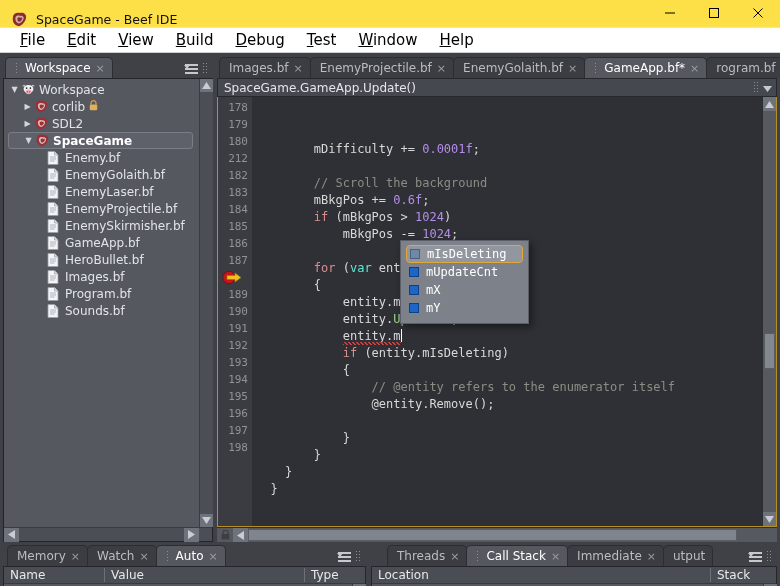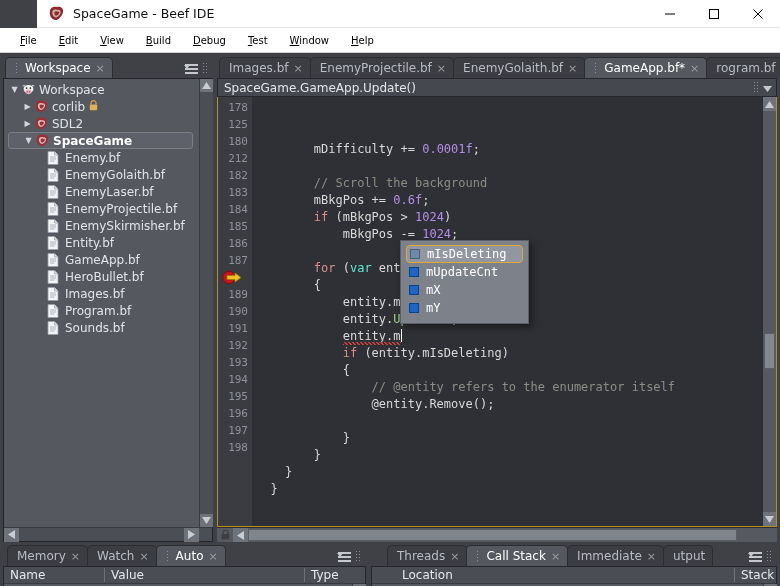--- a/index.html
+++ b/index.html
@@ -9,38 +9,37 @@
     font-size: 12px;
     background:#3f4148;
     color:#d8d8d8;
     -webkit-font-smoothing: none;
   }
   .app { position:relative; width:780px; height:586px; display:flex; flex-direction:column;
          background:#3f4146; }
 
   
   .titlebar {
-    height:28px; background:#ffffff; color:#000000;
-    display:flex; align-items:center; flex:0 0 28px;
+    height:28px; background:#fde047; color:#000000;
+    display:flex; align-items:flex-end; flex:0 0 28px;
     border-bottom:1px solid #e2e2e2;
-    margin-left:37px;
   }
   .tb-logo { width:26px; display:flex; align-items:center; justify-content:center; margin-left:6px;}
   .tb-title { font-size:12.5px; font-family:"DejaVu Sans", sans-serif; margin-left:4px; color:#111; }
   .tb-spacer { flex:1; }
   .tb-btn { width:44px; height:28px; display:flex; align-items:center; justify-content:center; }
   .tb-btn svg { display:block; }
 
   
   .menubar {
     height:25px; background:#ffffff; color:#000;
     display:flex; align-items:center; flex:0 0 25px; padding-left:9px;
     border-bottom:1px solid #cfcfcf;
   }
-  .menuitem { font-size:10px; padding:0 11px; color:#000; line-height:25px; }
+  .menuitem { font-size:15px; padding:0 11px; color:#000; line-height:25px; }
   .menuitem u { text-decoration:underline; }
 
   
   .body { flex:1; display:flex; position:relative; background:#3f4146; padding:3px 0 0 0;}
 
   
   .tabstrip { height:22px; display:flex; align-items:flex-end; position:relative; }
   .tab {
     height:21px; display:flex; align-items:center; gap:5px;
     padding:0 7px 0 9px; font-size:12px; color:#b9bcc2;
@@ -346,35 +345,20 @@
                 <span class="arrow"></span>
                 <span class="docicon"><svg width="12" height="14" viewBox="0 0 12 14">
                     <path d="M1 0.5 H7.5 L11 4 V13.5 H1 Z" fill="#f3f4f6" stroke="#9aa0a8" stroke-width="0.8"></path>
                     <path d="M7.5 0.5 V4 H11" fill="#d7dade" stroke="#9aa0a8" stroke-width="0.7"></path>
                     <g stroke="#8e99a6" stroke-width="0.7">
                       <line x1="3" y1="6" x2="9" y2="6"></line>
                       <line x1="3" y1="8" x2="9" y2="8"></line>
                       <line x1="3" y1="10" x2="7.5" y2="10"></line>
                     </g>
                   </svg></span>
-                <span>Entity.bf</span>
-              </div>
-              <div class="trow">
-                <span class="ind"></span>
-                <span class="ind"></span>
-                <span class="arrow"></span>
-                <span class="docicon"><svg width="12" height="14" viewBox="0 0 12 14">
-                    <path d="M1 0.5 H7.5 L11 4 V13.5 H1 Z" fill="#f3f4f6" stroke="#9aa0a8" stroke-width="0.8"></path>
-                    <path d="M7.5 0.5 V4 H11" fill="#d7dade" stroke="#9aa0a8" stroke-width="0.7"></path>
-                    <g stroke="#8e99a6" stroke-width="0.7">
-                      <line x1="3" y1="6" x2="9" y2="6"></line>
-                      <line x1="3" y1="8" x2="9" y2="8"></line>
-                      <line x1="3" y1="10" x2="7.5" y2="10"></line>
-                    </g>
-                  </svg></span>
                 <span>GameApp.bf</span>
               </div>
               <div class="trow">
                 <span class="ind"></span>
                 <span class="ind"></span>
                 <span class="arrow"></span>
                 <span class="docicon"><svg width="12" height="14" viewBox="0 0 12 14">
                     <path d="M1 0.5 H7.5 L11 4 V13.5 H1 Z" fill="#f3f4f6" stroke="#9aa0a8" stroke-width="0.8"></path>
                     <path d="M7.5 0.5 V4 H11" fill="#d7dade" stroke="#9aa0a8" stroke-width="0.7"></path>
                     <g stroke="#8e99a6" stroke-width="0.7">
@@ -492,21 +476,21 @@
           <span>
             <svg width="9" height="6" viewBox="0 0 9 6">
                 <polygon points="0,0 9,0 4.5,6" fill="#c5c8cd"></polygon>
               </svg>
           </span>
         </span>
       </div>
       <div class="editorwrap">
         <div class="gutter" id="gutter">
             <div class="gline">178</div>
-            <div class="gline">125</div>
+            <div class="gline">179</div>
             <div class="gline">180</div>
             <div class="gline">212</div>
             <div class="gline">182</div>
             <div class="gline">183</div>
             <div class="gline">184</div>
             <div class="gline">185</div>
             <div class="gline">186</div>
             <div class="gline">187</div>
             <div class="gline" style="position: relative;">
               <span style="position:absolute;left:4px;top:1px;"><svg width="22" height="15" viewBox="0 0 22 15">
@@ -636,21 +620,21 @@
               <span class="caret"></span>
               <i></i>
               <i></i>
               <i></i>
             </div>
             <div class="dots"></div>
           </div>
         </div>
       <div class="grid-frame">
         <div class="ghead" id="cs-head">
-            <span style="width: 338px; margin-left: 24px;">Location</span>
+            <span style="width: 338px;">Location</span>
             <span style="border-left: 1px solid rgb(110, 113, 122);">Stack</span>
           </div>
         <div class="grows">
           <div class="gbody" id="cs-rows">
               <div class="cs-row"></div>
             </div>
           <div class="vsb">
             <div class="sb-arrow">
               
             </div>

